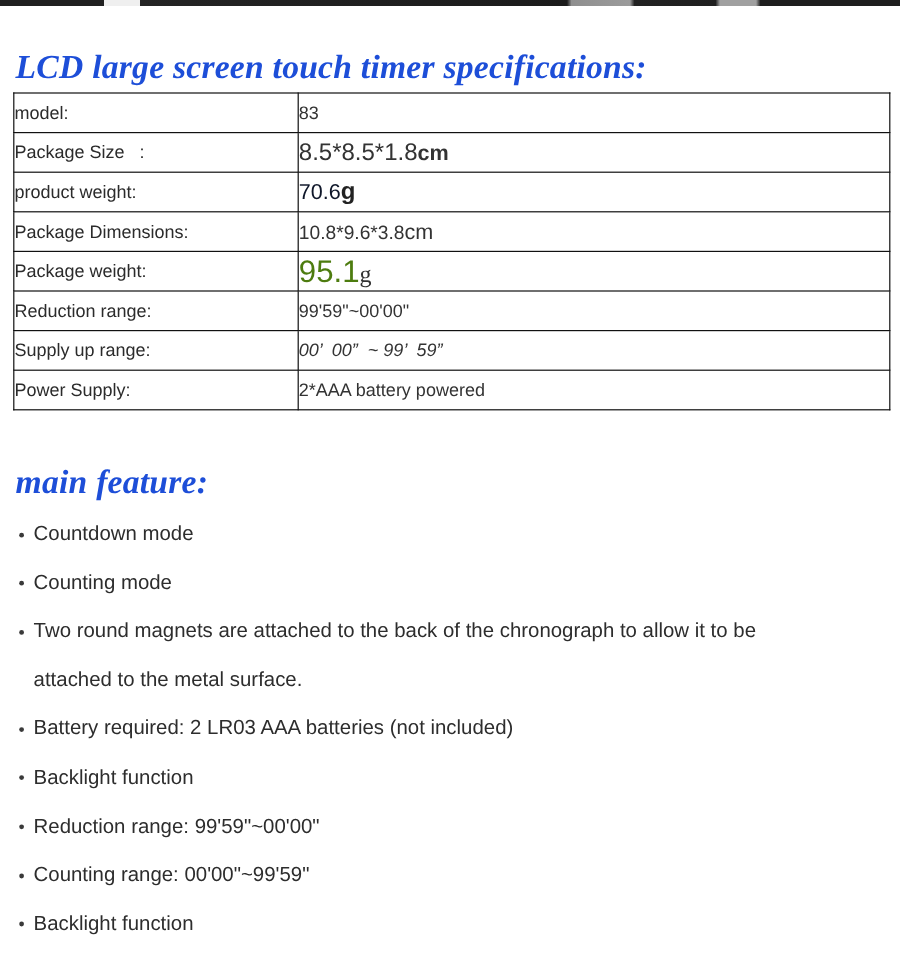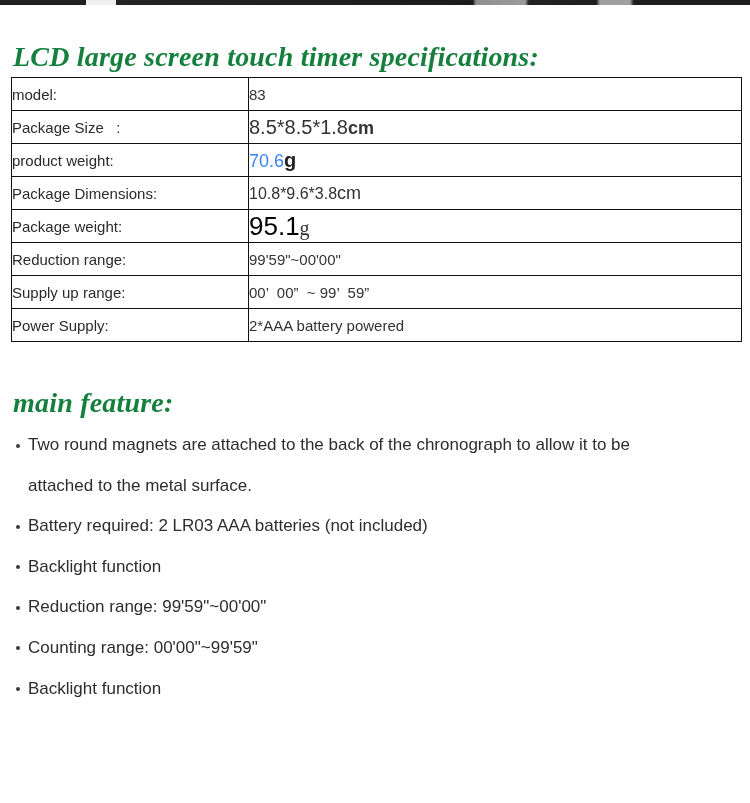--- a/index.html
+++ b/index.html
@@ -24,21 +24,21 @@
       #a0a0a0 80%, #a0a0a0 84%,
       #1e1e1e 84.5%, #1e1e1e 100%);
   }
 
   .section-title {
     font-family: "Liberation Serif", "DejaVu Serif", serif;
     font-weight: bold;
     font-style: italic;
     font-size: 28px;
     line-height: 29px;
-    color: #15803d;
+    color: #1d4ed8;
     margin-left: 13px;
     letter-spacing: 0.2px;
   }
   .spec-title { margin-top: 37px; margin-bottom: 6px; }
   .feature-title { margin-top: 46px; }
 
   table.spec-table {
     border-collapse: collapse;
     margin-left: 11px;
     width: 731px;
@@ -49,28 +49,28 @@
     height: 33px;
     vertical-align: middle;
     padding: 0;
   }
   td.label-cell { width: 237px; font-size: 15px; color: #2b2b2b; }
   td.value-cell { font-size: 15px; color: #333333; margin-left: 40px; }
   .pre { white-space: pre; }
 
   .v-size   { font-size: 20px; }
   .u-cm     { font-size: 18px; font-weight: 600; }
-  .v-gray   { font-size: 18px; color: #3b82f6; font-weight: 300; }
+  .v-gray   { font-size: 18px; color: #0f172a; font-weight: 300; }
   .u-gbold  { font-size: 20px; color: #222222; font-weight: 600; }
   .v-dims   { font-size: 16px; }
   .u-plain  { font-size: 18px; }
-  .v-big    { font-size: 26px; color: #000000; }
+  .v-big    { font-size: 26px; color: #4d7c0f; }
   .u-serif  { font-size: 20px; font-family: "Liberation Serif", "DejaVu Serif", serif; }
   .v-range  { font-size: 16px; }
-  .v-countup{ font-size: 15px; }
+  .v-countup{ font-size: 15px; font-style: italic; }
   .v-power  { font-size: 16px; }
 
   ul.feature-list {
     list-style: none;
     margin-top: 8px;
     width: 724px;
   }
   ul.feature-list li {
     position: relative;
     padding-left: 28px;
@@ -130,19 +130,21 @@
     <tr>
       <td class="label-cell pre">Power Supply:</td>
       <td class="value-cell v-power pre">2*AAA battery powered</td>
     </tr>
   </tbody>
 </table>
 
 <h2 class="section-title feature-title">main feature:</h2>
 
 <ul class="feature-list">
+  <li>Countdown mode</li>
+  <li>Counting mode</li>
   <li>Two round magnets are attached to the back of the chronograph to allow it to be attached to the metal surface.</li>
   <li>Battery required: 2 LR03 AAA batteries (not included)</li>
   <li>Backlight function</li>
   <li>Reduction range: 99'59"~00'00"</li>
   <li>Counting range: 00'00"~99'59"</li>
   <li>Backlight function</li>
 </ul>
 
 </body></html>

